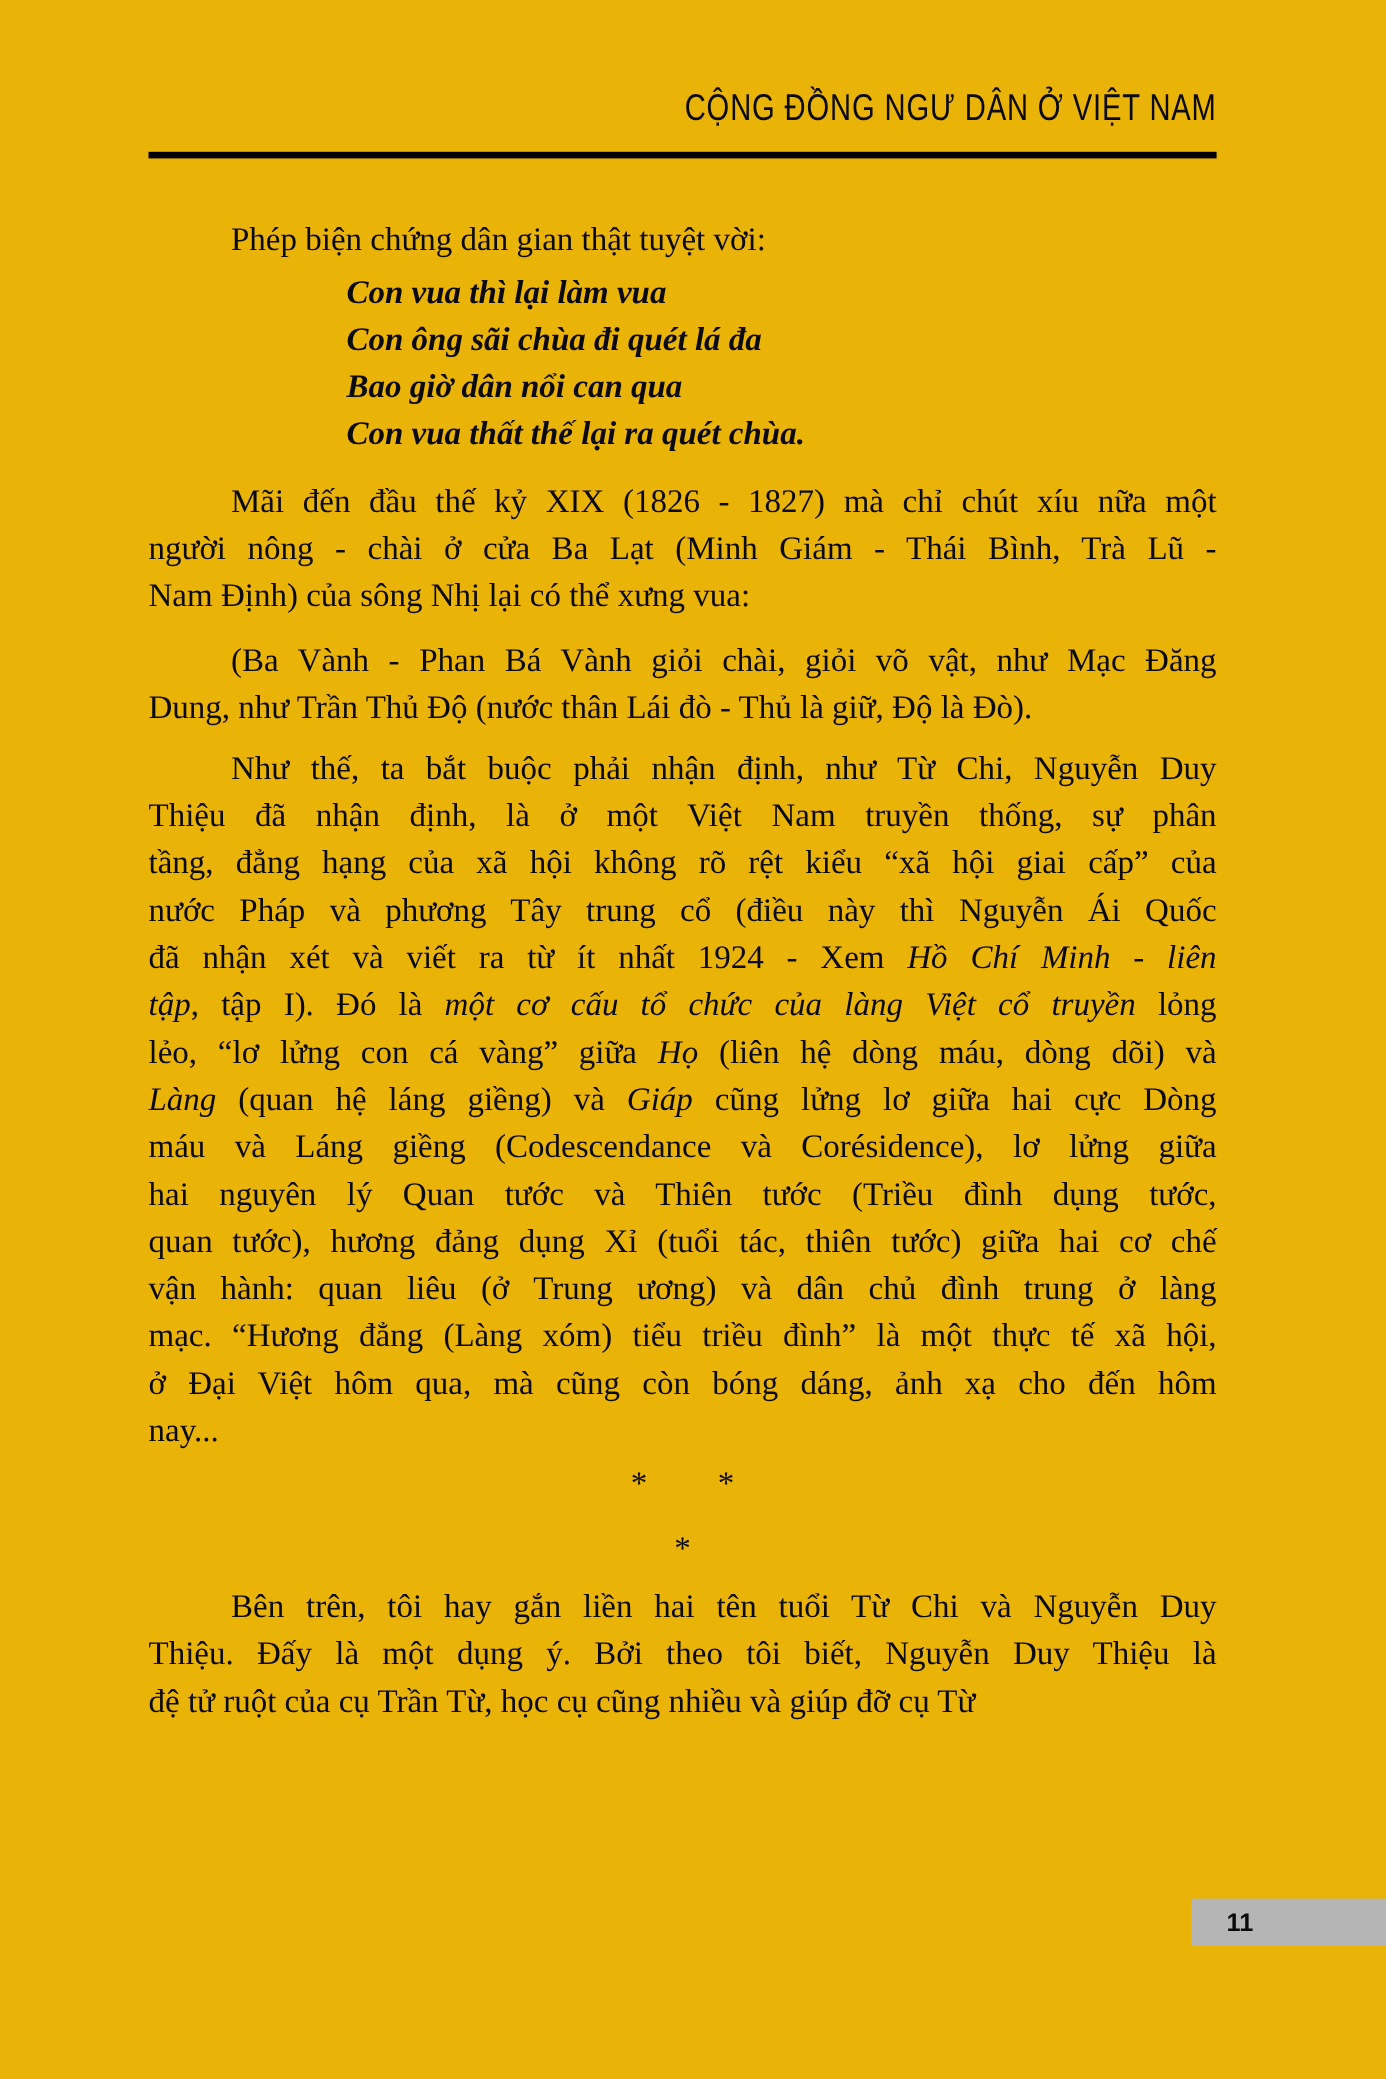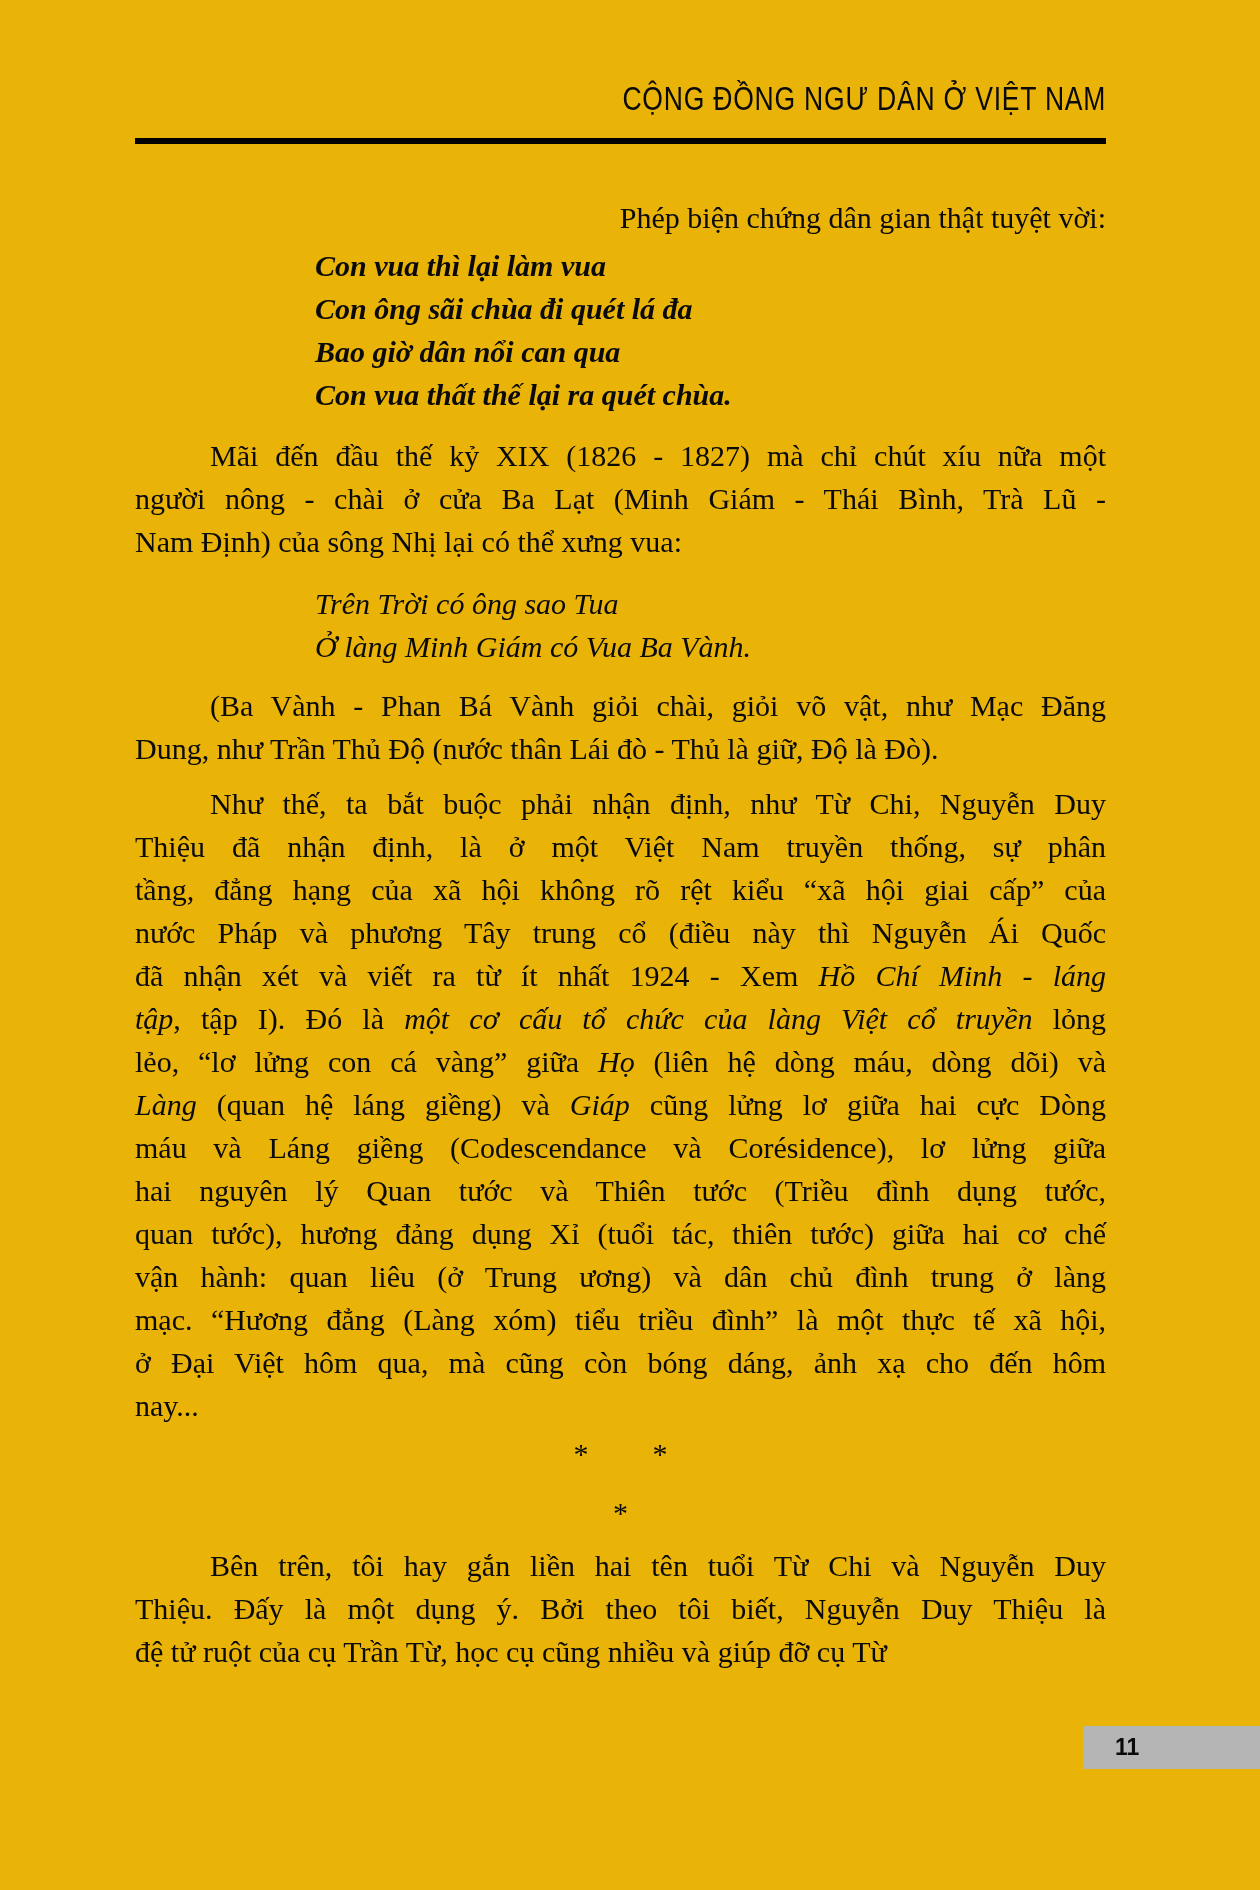--- a/index.html
+++ b/index.html
@@ -34,21 +34,21 @@
   .header-rule{
     margin-top:22px;
     height:6px;
     background:#000;
   }
   
   .para,.verse{font-size:30px;line-height:43px;}
   .line{min-height:43px;}
   .para .just{text-align:justify;text-align-last:justify;text-justify:inter-word;}
   .para .lastline{text-align:left;}
-  .para .indent{padding-left:75px;text-align:right;}
+  .para .indent{padding-left:75px;}
   .verse{font-style:italic;padding-left:180px;}
   .b0{margin-top:52px;}
   .b1{margin-top:5px;font-weight:bold;}
   .b2{margin-top:18px;}
   .b3{margin-top:19px;}
   .b4{margin-top:16px;}
   .b5{margin-top:12px;}
   .b6{margin-top:5px;}
   .b7{margin-top:10px;}
   em{font-style:italic;}
@@ -92,34 +92,30 @@
           <div class="line"><span>Con vua thì lại làm vua</span></div>
           <div class="line"><span>Con ông sãi chùa đi quét lá đa</span></div>
           <div class="line"><span>Bao giờ dân nổi can qua</span></div>
           <div class="line"><span>Con vua thất thế lại ra quét chùa.</span></div>
         </div>
         <div class="para b2">
           <div class="line indent just"><span>Mãi đến đầu thế kỷ XIX (1826 - 1827) mà chỉ chút xíu nữa một</span></div>
           <div class="line just"><span>người nông - chài ở cửa Ba Lạt (Minh Giám - Thái Bình, Trà Lũ -</span></div>
           <div class="line lastline"><span>Nam Định) của sông Nhị lại có thể xưng vua:</span></div>
         </div>
-        <div class="verse b3">
-          <div class="line"><span>Trên Trời có ông sao Tua</span></div>
-          <div class="line"><span>Ở làng Minh Giám có Vua Ba Vành.</span></div>
-        </div>
         <div class="para b4">
           <div class="line indent just"><span>(Ba Vành - Phan Bá Vành giỏi chài, giỏi võ vật, như Mạc Đăng</span></div>
           <div class="line lastline"><span>Dung, như Trần Thủ Độ (nước thân Lái đò - Thủ là giữ, Độ là Đò).</span></div>
         </div>
         <div class="para b5">
           <div class="line indent just"><span>Như thế, ta bắt buộc phải nhận định, như Từ Chi, Nguyễn Duy</span></div>
           <div class="line just"><span>Thiệu đã nhận định, là ở một Việt Nam truyền thống, sự phân</span></div>
           <div class="line just"><span>tầng, đẳng hạng của xã hội không rõ rệt kiểu “xã hội giai cấp” của</span></div>
           <div class="line just"><span>nước Pháp và phương Tây trung cổ (điều này thì Nguyễn Ái Quốc</span></div>
-          <div class="line just"><span>đã nhận xét và viết ra từ ít nhất 1924 - Xem</span><em> Hồ Chí Minh - láng</em></div>
+          <div class="line just"><span>đã nhận xét và viết ra từ ít nhất 1924 - Xem</span><em> Hồ Chí Minh - liên</em></div>
           <div class="line just"><em>tập</em><span>, tập I). Đó là</span><em> một cơ cấu tổ chức của làng Việt cổ truyền</em><span> lỏng</span></div>
           <div class="line just"><span>lẻo, “lơ lửng con cá vàng” giữa</span><em> Họ</em><span> (liên hệ dòng máu, dòng dõi) và</span></div>
           <div class="line just"><em>Làng</em><span> (quan hệ láng giềng) và</span><em> Giáp</em><span> cũng lửng lơ giữa hai cực Dòng</span></div>
           <div class="line just"><span>máu và Láng giềng (Codescendance và Corésidence), lơ lửng giữa</span></div>
           <div class="line just"><span>hai nguyên lý Quan tước và Thiên tước (Triều đình dụng tước,</span></div>
           <div class="line just"><span>quan tước), hương đảng dụng Xỉ (tuổi tác, thiên tước) giữa hai cơ chế</span></div>
           <div class="line just"><span>vận hành: quan liêu (ở Trung ương) và dân chủ đình trung ở làng</span></div>
           <div class="line just"><span>mạc. “Hương đẳng (Làng xóm) tiểu triều đình” là một thực tế xã hội,</span></div>
           <div class="line just"><span>ở Đại Việt hôm qua, mà cũng còn bóng dáng, ảnh xạ cho đến hôm</span></div>
           <div class="line lastline"><span>nay...</span></div>

